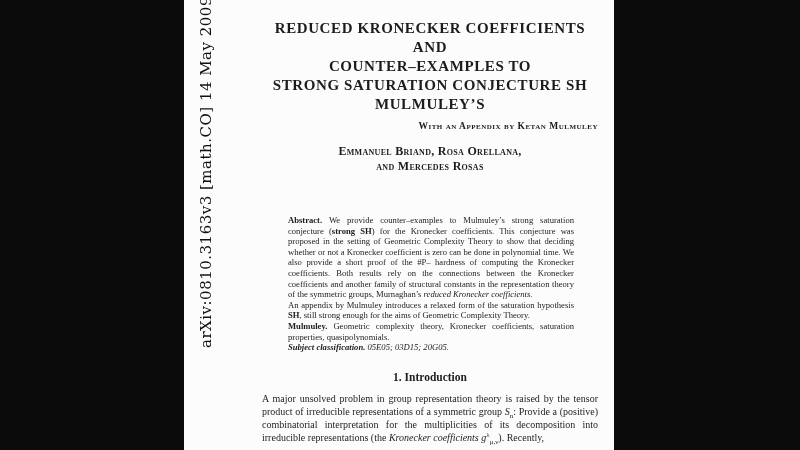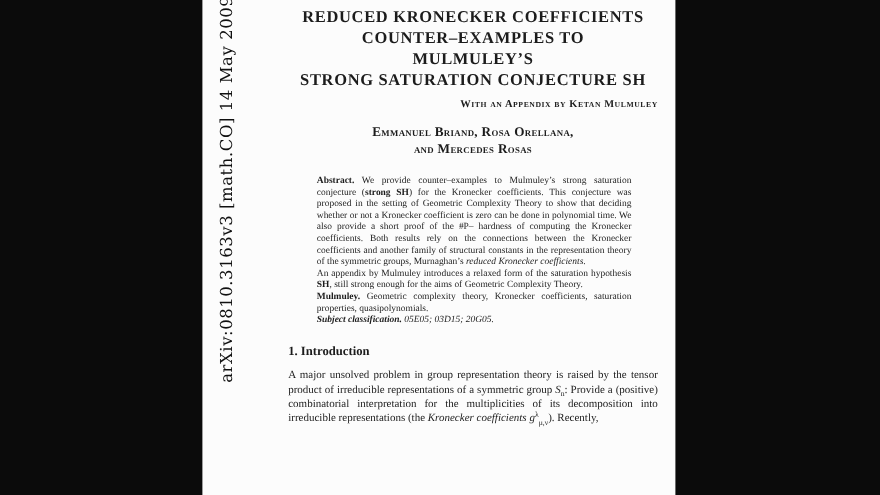--- a/index.html
+++ b/index.html
@@ -16,66 +16,67 @@
     overflow: hidden;
   }
   .stamp {
     position: absolute; left: 13px; top: 348px;
     transform-origin: 0 0; transform: rotate(-90deg);
     white-space: nowrap;
     font-size: 15px; letter-spacing: 0.5px; color: #101010;
     font-family: "DejaVu Serif", serif;
   }
   .content {
-    position: absolute; left: 78px; top: 4px; width: 336px;
+    position: absolute; left: 78px; top: 16px; width: 336px;
   }
   .title-line {
     font-weight: bold; text-align: center;
     font-size: 15px; line-height: 19px; letter-spacing: 0.6px;
   }
   .title-block { margin-top: 3px; }
   .appendix-note {
     text-align: right; font-variant: small-caps; font-weight: bold;
     font-size: 9.5px; margin-top: 7px; letter-spacing: 0.5px;
   }
   .authors {
     text-align: center; font-variant: small-caps;
     font-size: 12px; line-height: 14.5px; margin-top: 13px; letter-spacing: 0.3px; font-weight: bold;
   }
   .abstract {
-    margin: 16px 24px 0 26px;
+    margin: 42px 24px 0 26px;
     font-size: 8.6px; line-height: 10.6px; text-align: justify;
   }
   .abstract p { margin: 0; }
   .kw { margin-top: 8px; }
   .sc { margin-top: 8px; font-style: italic; }
   .sec-head {
-    font-weight: bold;
+    text-align: center; font-weight: bold;
     font-size: 11.5px; margin-top: 18px;
   }
   .body-par {
     margin-top: 9px;
     font-size: 10px; line-height: 13.2px; text-align: justify;
   }
   sub, sup { font-size: 70%; line-height: 0; }
 </style>
 </head>
 <body>
 
 <div class="page">
 
   <div class="stamp">arXiv:0810.3163v3  [math.CO]  14 May 2009</div>
 
   <div class="content">
 
     <div class="title-block">
       <div class="title-line">REDUCED KRONECKER COEFFICIENTS</div>
+      <div class="title-line">AND</div>
       <div class="title-line">COUNTER–EXAMPLES TO</div>
+      <div class="title-line">STRONG SATURATION CONJECTURE SH</div>
       <div class="title-line">MULMULEY’S</div>
-      <div class="title-line">STRONG SATURATION CONJECTURE SH</div>
     </div>
 
     <div class="appendix-note">With an Appendix by Ketan Mulmuley</div>
 
     <div class="authors">
       <div>Emmanuel Briand, Rosa Orellana,</div>
       <div>and Mercedes Rosas</div>
     </div>
 
     <div class="abstract">

